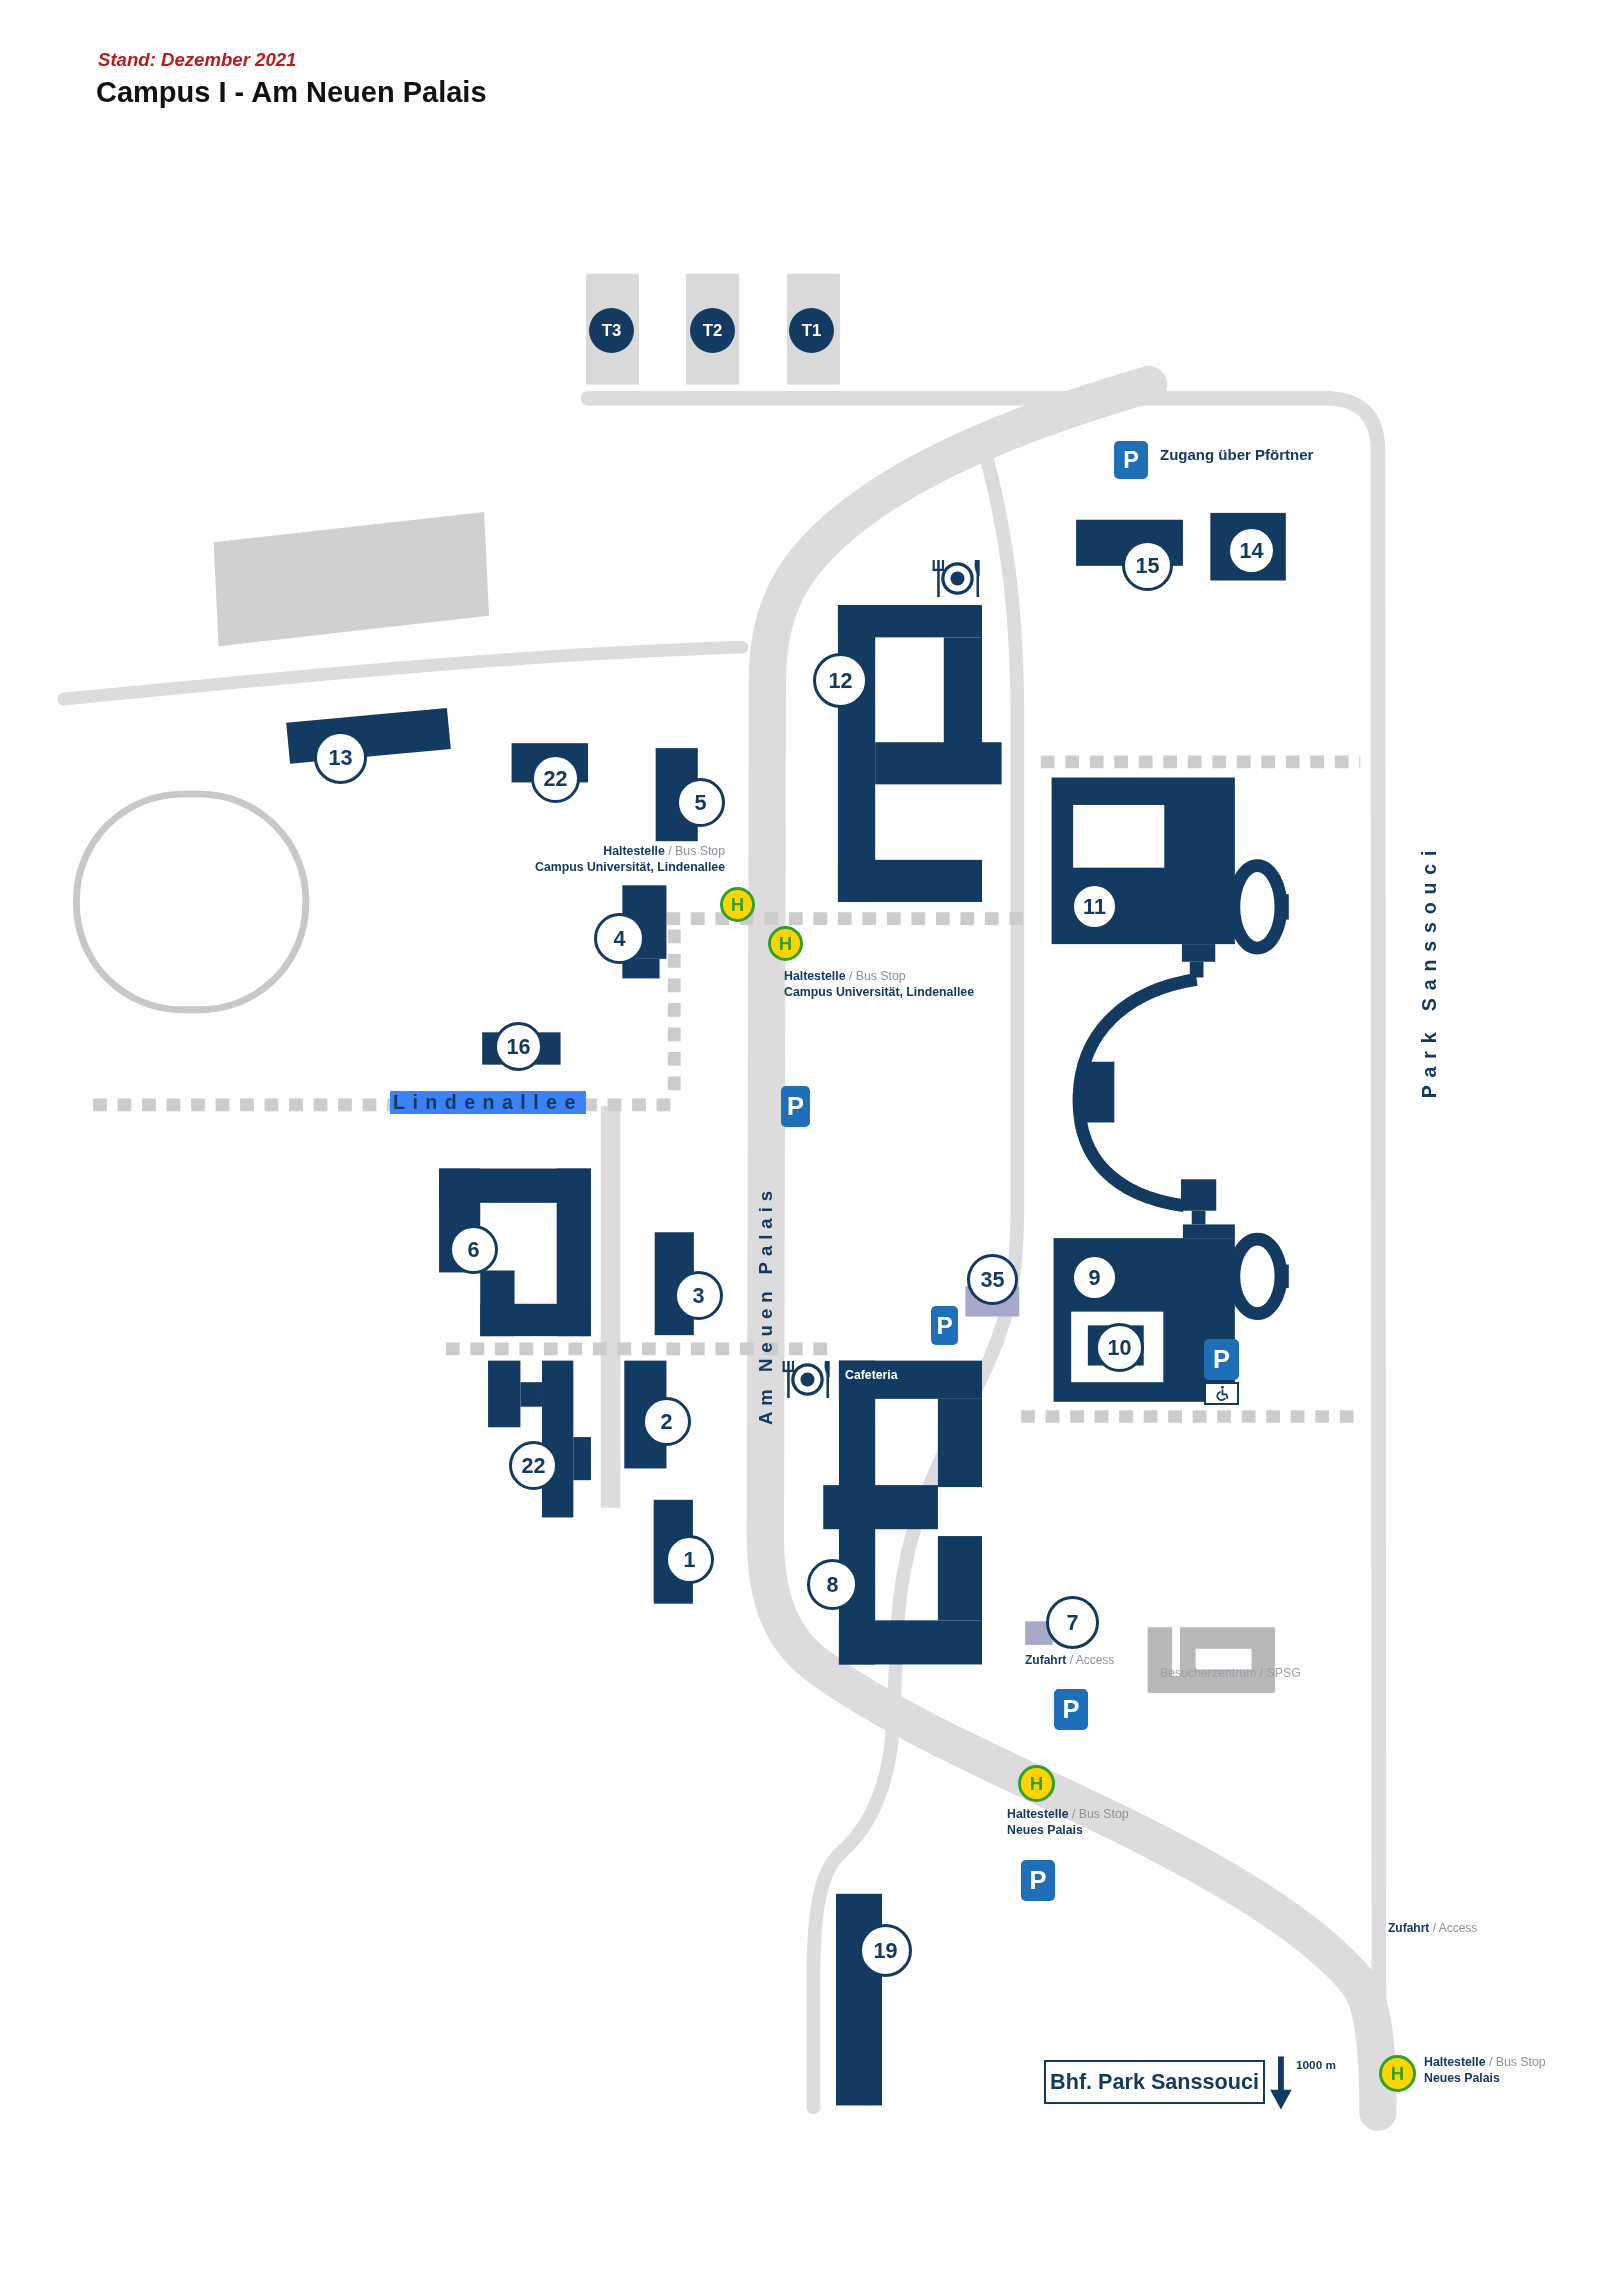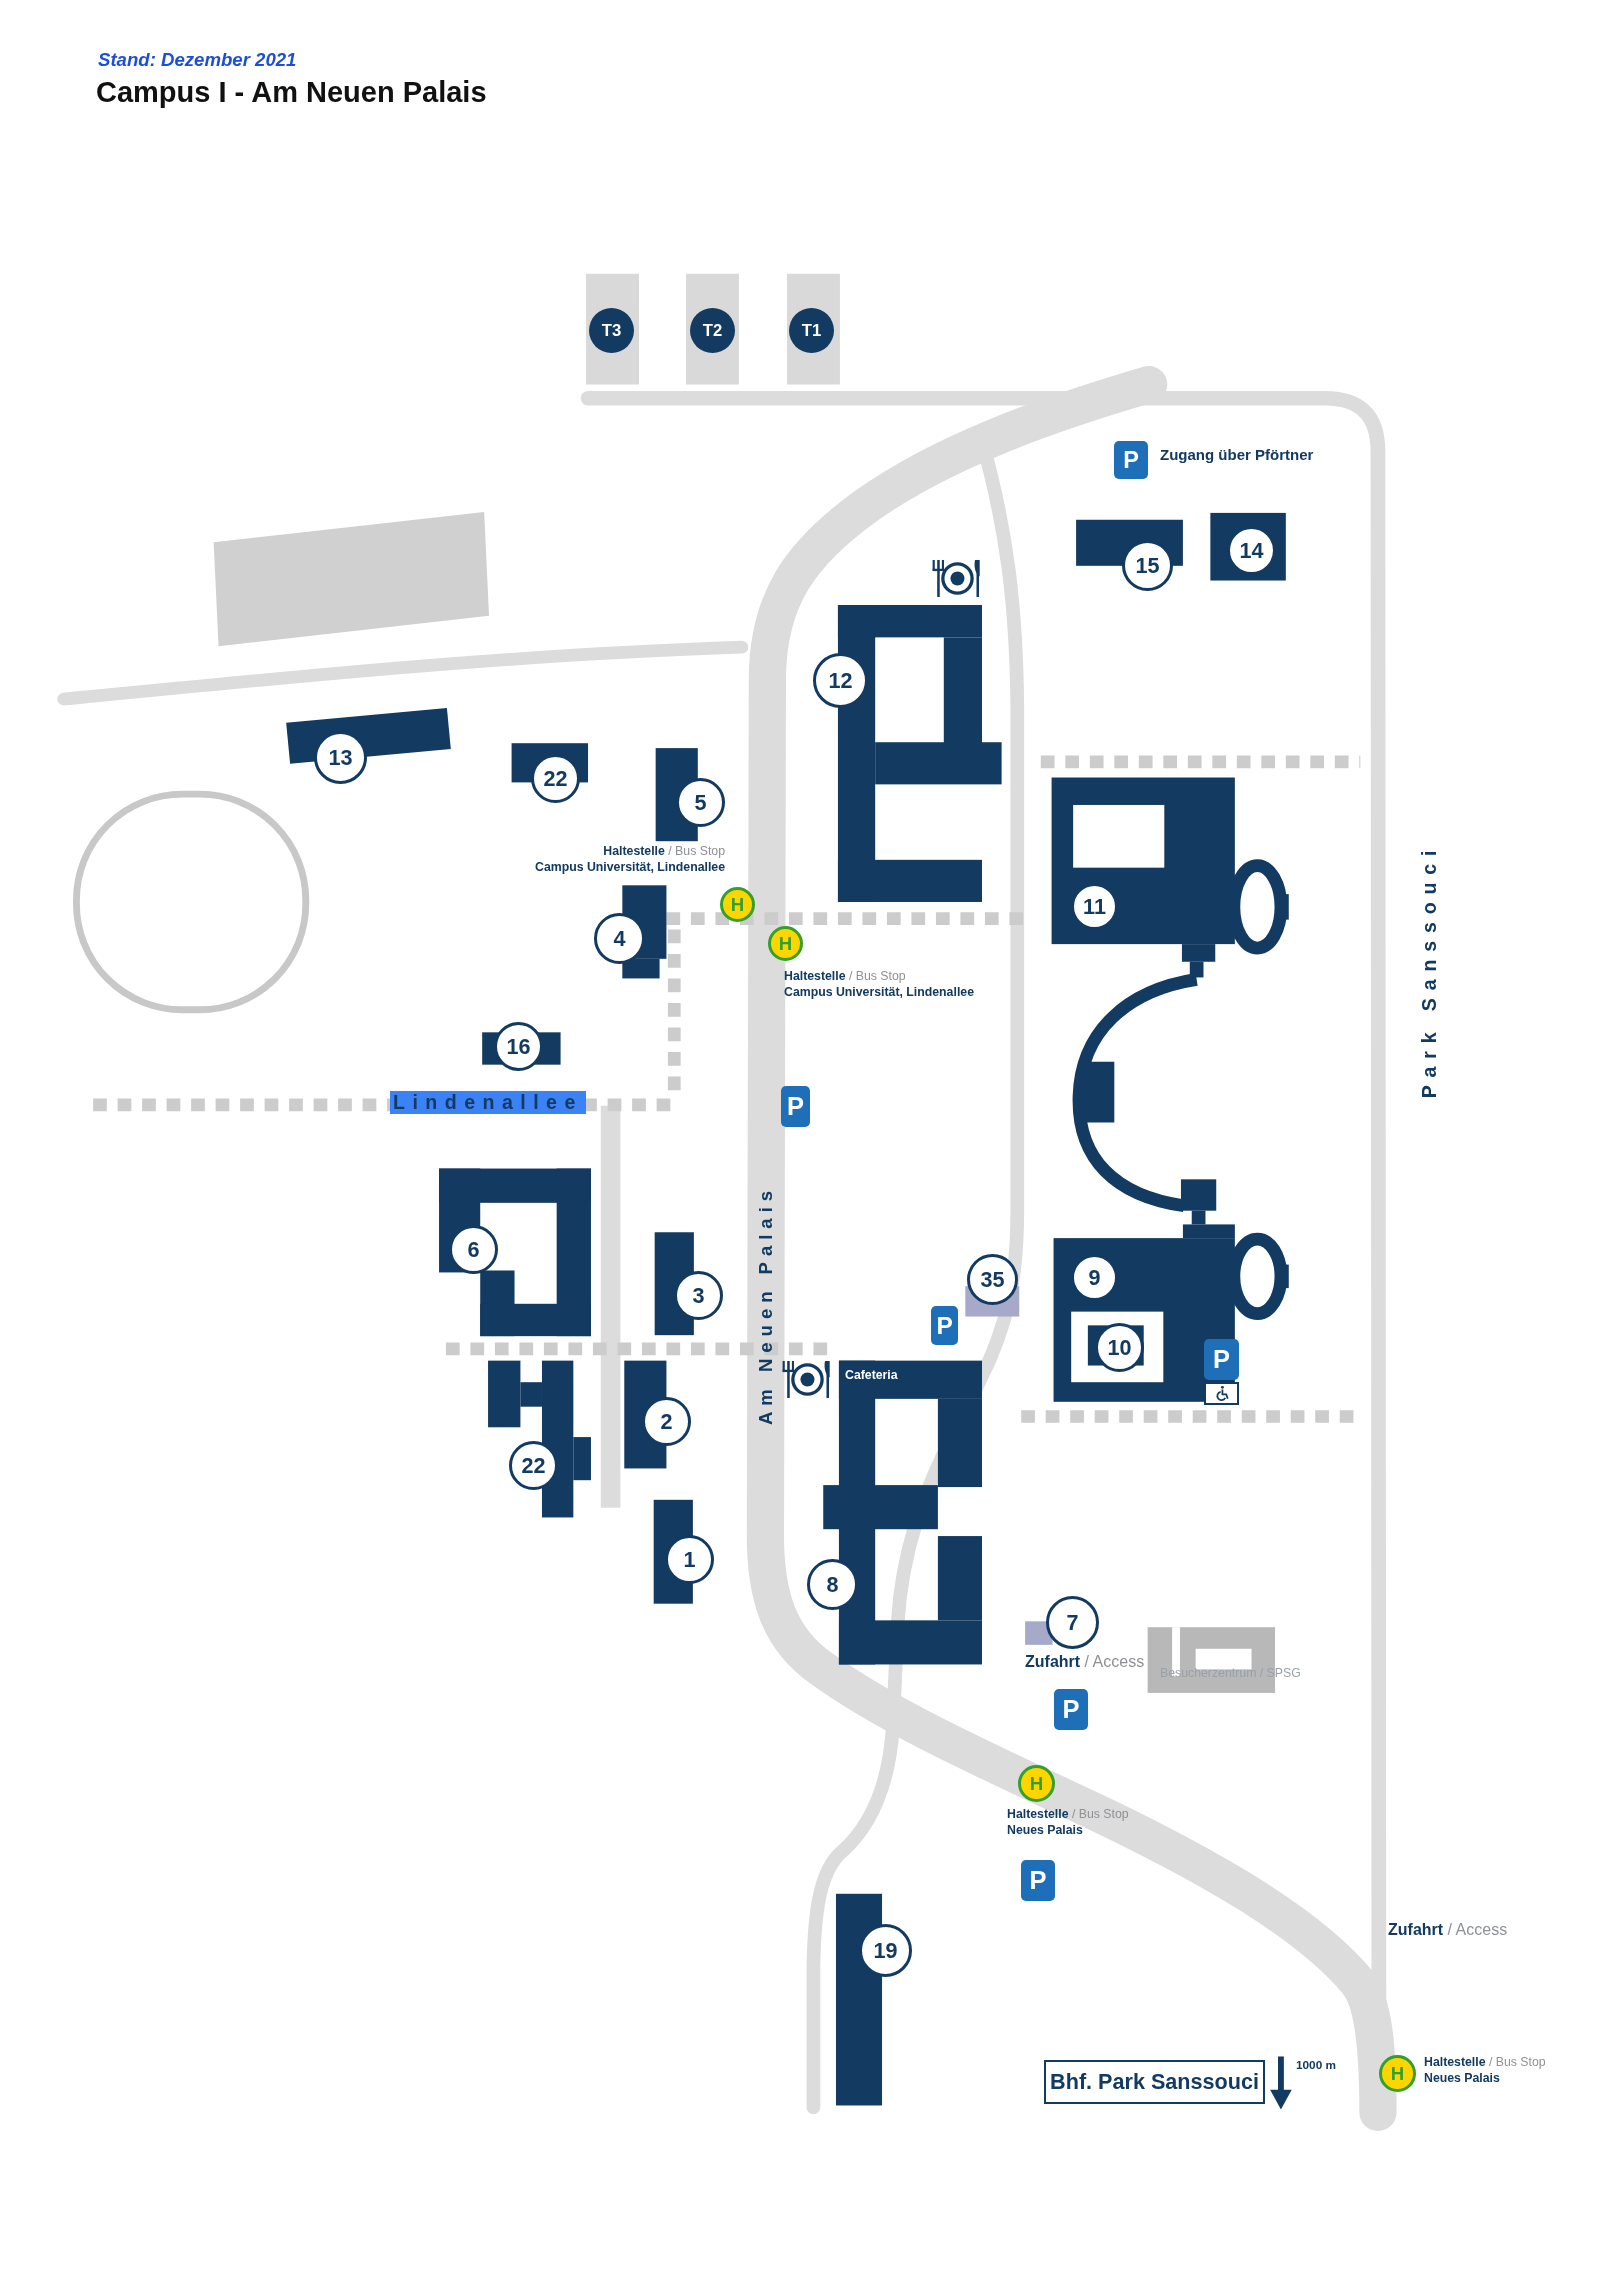--- a/index.html
+++ b/index.html
@@ -9,37 +9,37 @@
   }
   html,body{margin:0;padding:0;background:#ffffff;}
   #page{position:relative;width:1621px;height:2293px;background:#ffffff;overflow:hidden;
         font-family:"Liberation Sans", sans-serif;}
   #mapsvg{position:absolute;left:0;top:0;}
   .navy{fill:var(--navy);}
   .white{fill:#ffffff;}
   .roadline{stroke:var(--road);fill:none;}
   .dashline{stroke:var(--dash);stroke-width:13;fill:none;stroke-dasharray:14 11;}
   .abs{position:absolute;}
-  .stand{font-size:18.6px;font-style:italic;font-weight:600;color:#1d4ed8;white-space:nowrap;}
+  .stand{font-size:18.6px;font-style:italic;font-weight:600;color:#b91c1c;white-space:nowrap;}
   .heading{font-size:29px;font-weight:bold;color:#111111;white-space:nowrap;}
   .marker{position:absolute;box-sizing:border-box;background:#ffffff;border:3.9px solid var(--navy);
           border-radius:50%;color:var(--navy);font-weight:bold;font-size:21.6px;
           display:flex;align-items:center;justify-content:center;z-index:6;}
   .tram{position:absolute;box-sizing:border-box;background:var(--navy);border-radius:50%;
         color:#ffffff;font-weight:bold;font-size:16.7px;display:flex;align-items:center;
         justify-content:center;z-index:6;}
   .hsign{position:absolute;box-sizing:border-box;background:var(--hyellow);border:3.9px solid var(--hgreen);
          border-radius:50%;color:var(--hgreen);font-weight:bold;font-size:18.6px;
          display:flex;align-items:center;justify-content:center;z-index:7;}
   .psign{position:absolute;box-sizing:border-box;background:var(--pblue);border-radius:4.9px;
          color:#ffffff;font-weight:bold;display:flex;align-items:center;justify-content:center;z-index:6;}
   .buslabel{position:absolute;font-size:12.3px;line-height:16px;white-space:nowrap;z-index:7;}
   .buslabel .b{color:var(--navy);font-weight:bold;}
   .buslabel .g{color:var(--graytext);}
-  .accesslabel{position:absolute;font-size:16px;white-space:nowrap;z-index:7;}
+  .accesslabel{position:absolute;font-size:12px;white-space:nowrap;z-index:7;}
   .accesslabel .b{color:var(--navy);font-weight:bold;}
   .accesslabel .g{color:var(--graytext);}
   .zugang{font-size:15px;font-weight:bold;color:var(--navy);white-space:nowrap;z-index:7;}
   .bz{font-size:12.3px;color:var(--bztext);white-space:nowrap;z-index:7;}
   .cafeteria{font-size:12.3px;font-weight:bold;color:#ffffff;white-space:nowrap;z-index:7;}
   .street{color:var(--navy);font-weight:bold;white-space:nowrap;z-index:5;}
   .lindenallee{font-size:19.6px;letter-spacing:0.38em;background:#3b82f6;padding:0 3px;}
   .vstreet{transform-origin:center;transform:rotate(-90deg);}
   .stationbox{position:absolute;box-sizing:border-box;border:2.9px solid var(--navy);background:#ffffff;
               color:var(--navy);font-weight:bold;font-size:21.6px;display:flex;align-items:center;

